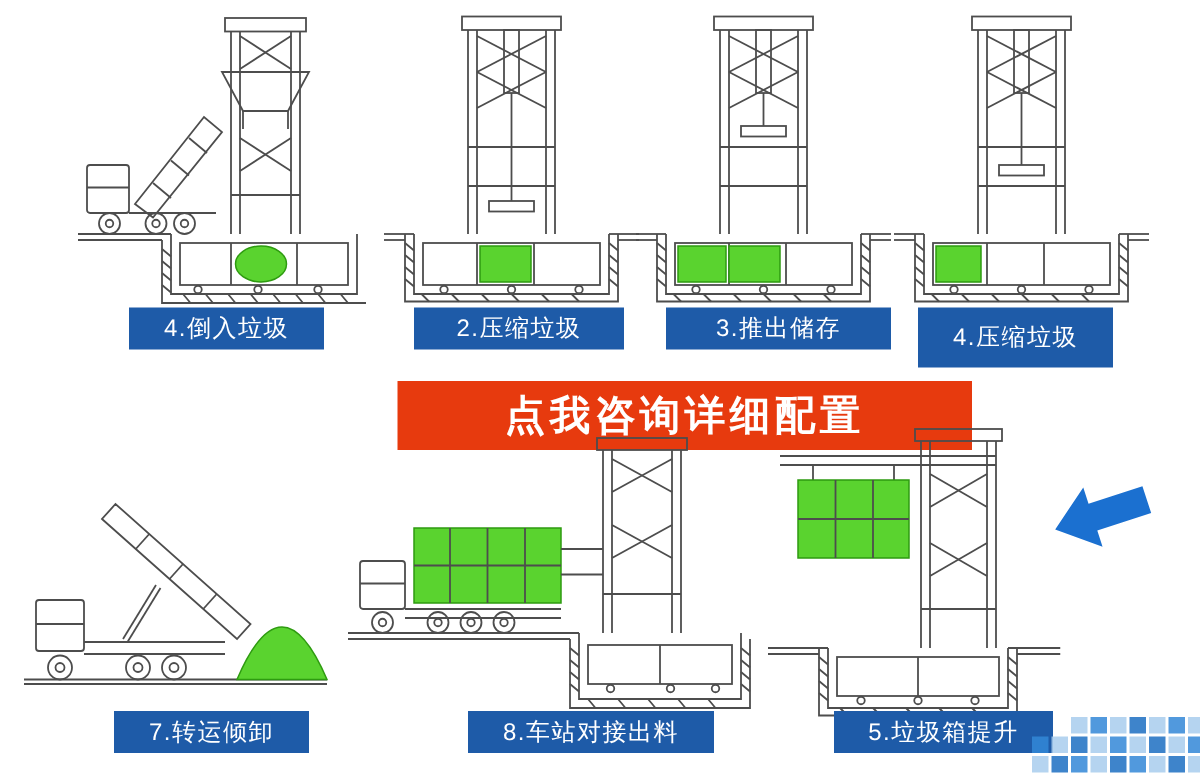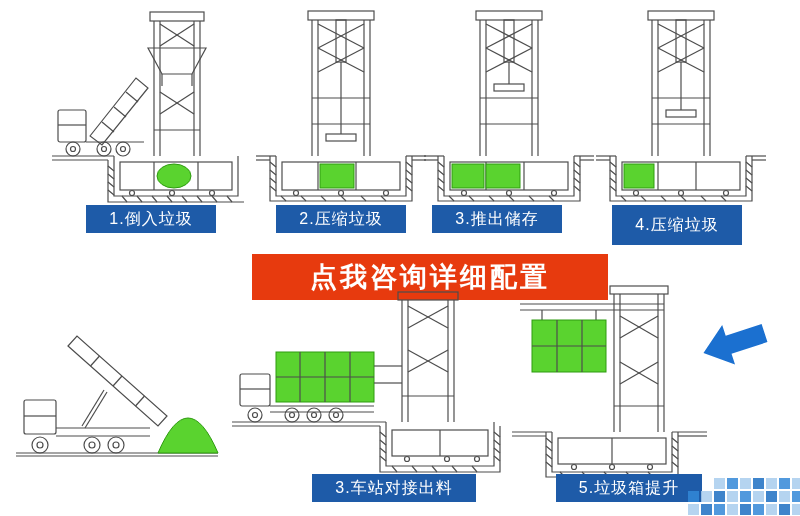--- a/index.html
+++ b/index.html
@@ -184,26 +184,26 @@
         <line x1="62" y1="156" x2="62" y2="184"></line>
           <line x1="100" y1="156" x2="100" y2="184"></line>
         <circle cx="40" cy="187" r="2.5"></circle>
           <circle cx="85" cy="187" r="2.5"></circle>
           <circle cx="130" cy="187" r="2.5"></circle>
       </g>
       <rect class="green-fill" x="28" y="158" width="30" height="24"></rect>
     </svg>
   </div>
 
-  <div class="lbl" style="left:86px;top:205px;width:130px;height:28px">1.倒入垃圾</div>
-  <div class="lbl" style="left:276px;top:205px;width:130px;height:28px">2.压缩垃圾</div>
-  <div class="lbl" style="left:432px;top:205px;width:130px;height:28px">3.推出储存</div>
+  <div class="lbl" style="left:86px;top:205px;width:130px;height:28px">4.倒入垃圾</div>
+  <div class="lbl" style="left:276px;top:205px;width:140px;height:28px">2.压缩垃圾</div>
+  <div class="lbl" style="left:444px;top:205px;width:150px;height:28px">3.推出储存</div>
   <div class="lbl" style="left:612px;top:205px;width:130px;height:40px">4.压缩垃圾</div>
 
-  <div class="banner" style="left:252px;top:254px;width:356px;height:46px">点我咨询详细配置</div>
+  <div class="banner" style="left:265px;top:254px;width:383px;height:46px">点我咨询详细配置</div>
 
   <div class="panel" style="left:12px;top:298px;width:210px;height:172px">
     <svg viewBox="0 0 210 172">
       <g class="line">
         <rect x="12" y="102" width="32" height="34" rx="2"></rect>
         <line x1="12" y1="118" x2="44" y2="118"></line>
         <line x1="44" y1="130" x2="138" y2="130"></line>
           <line x1="44" y1="138" x2="138" y2="138"></line>
         <circle cx="28" cy="147" r="8"></circle>
           <circle cx="28" cy="147" r="3"></circle>
@@ -318,21 +318,22 @@
       </g>
     </svg>
   </div>
 
   <div class="arrow" style="left:700px;top:318px;width:68px;height:50px">
     <svg viewBox="0 0 72 52">
       <polygon points="2,26 30,4 30,16 70,16 70,36 30,36 30,48" style="fill:var(--arrow)"></polygon>
     </svg>
   </div>
 
-  <div class="lbl" style="left:312px;top:474px;width:164px;height:28px">3.车站对接出料</div>
+  <div class="lbl" style="left:76px;top:474px;width:130px;height:28px">7.转运倾卸</div>
+  <div class="lbl" style="left:312px;top:474px;width:164px;height:28px">8.车站对接出料</div>
   <div class="lbl" style="left:556px;top:474px;width:146px;height:28px">5.垃圾箱提升</div>
 
   <div class="watermark" style="left:688px;top:478px;width:112px;height:38px">
     <svg viewBox="0 0 112 38">
       <rect x="26" y="0" width="11" height="11" fill="#a9cdee"></rect>
         <rect x="39" y="0" width="11" height="11" fill="#3388d8"></rect>
       <rect x="52" y="0" width="11" height="11" fill="#a9cdee"></rect>
         <rect x="65" y="0" width="11" height="11" fill="#1d6fc2"></rect>
       <rect x="78" y="0" width="11" height="11" fill="#a9cdee"></rect>
         <rect x="91" y="0" width="11" height="11" fill="#3388d8"></rect>

